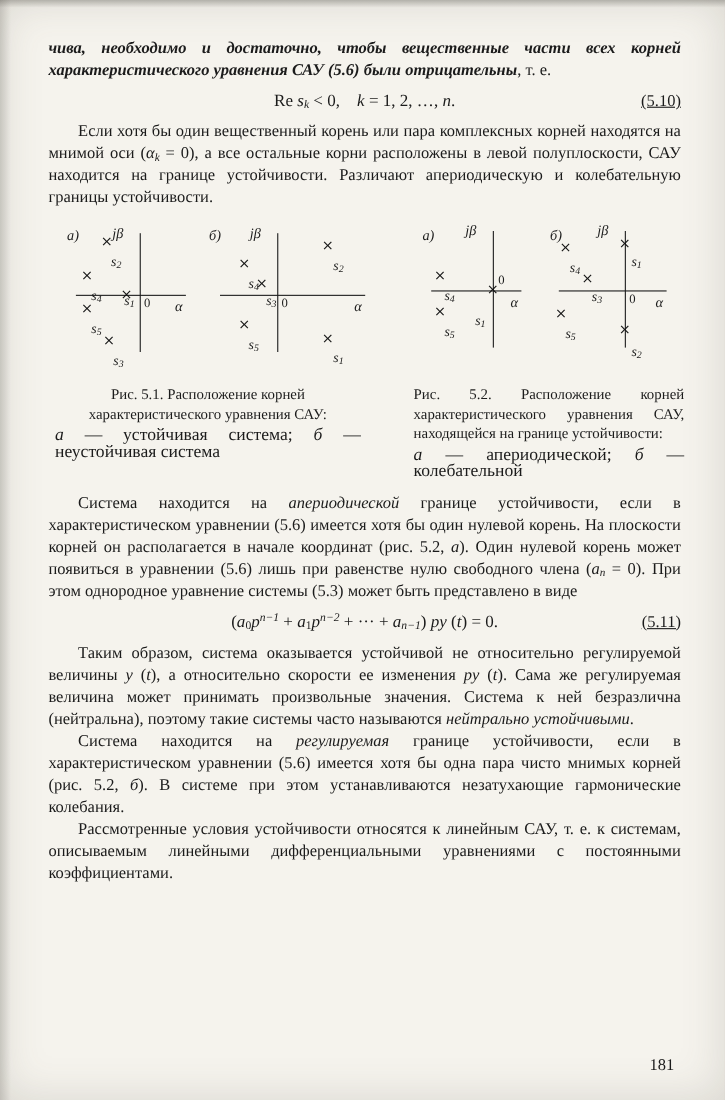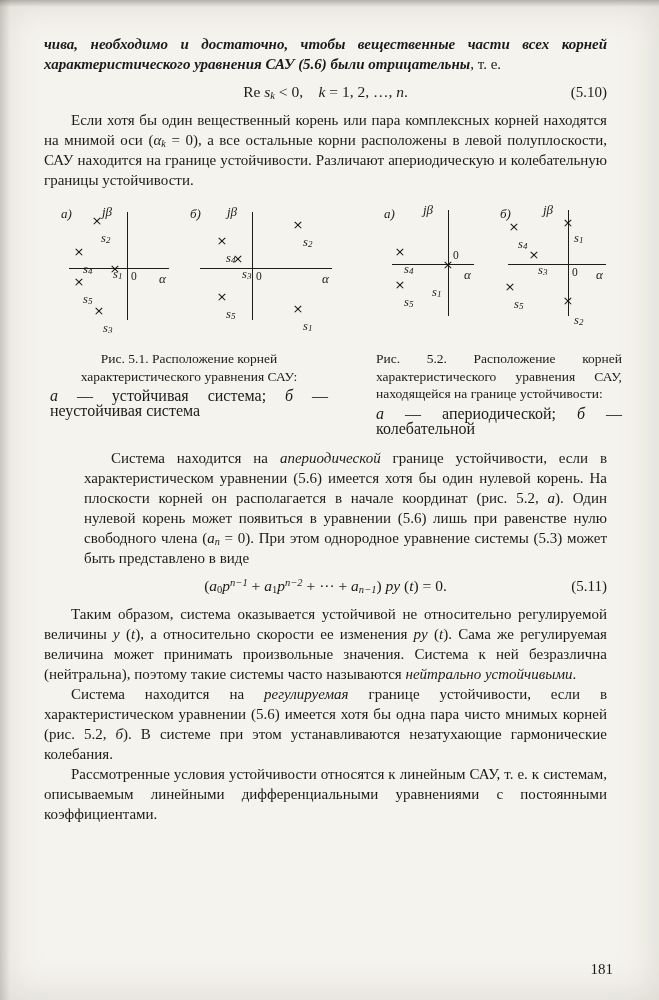--- a/index.html
+++ b/index.html
@@ -1,21 +1,21 @@
 <!DOCTYPE html>
 <html lang="ru"><head>
 <meta charset="utf-8">
 <style>
   html,body{margin:0;padding:0;background:#d9d7d0;}
   .page{
     position:relative;
     width:659px;height:1000px;
     box-sizing:border-box;
     margin:0 auto;
-    padding:34px 52px 0 44px;
+    padding:34px 40px 0 44px;
     background:#f5f3ed;
     color:#1b1b1b;
     font-family:"Liberation Serif","DejaVu Serif",serif;
     overflow:hidden;
     box-shadow:inset 0 0 40px rgba(90,85,70,.18);
   }
   .page::before{
     content:"";position:absolute;top:0;left:0;right:0;height:7px;
     background:linear-gradient(180deg,rgba(60,58,50,.30),rgba(60,58,50,0));
     pointer-events:none;
@@ -30,21 +30,21 @@
     margin:0;
   }
   .no-indent{text-indent:0;}
   .it{font-style:italic;}
   .bd{font-weight:bold;}
   sub,sup{line-height:0;font-size:68%;}
   sub{vertical-align:-0.2em;}
   sup{vertical-align:0.5em;}
   .eq{display:flex;align-items:baseline;margin:9px 0;}
   .eq-body{flex:1;text-align:center;font-size:15.5px;white-space:pre;}
-  .eq-tag{width:52px;text-align:right;font-size:15px;}
+  .eq-tag{width:52px;text-align:right;font-size:15px;text-decoration:underline;}
   
   .figures{display:flex;margin:12px 0 0 15px;height:128px;}
   .plot{position:relative;flex:0 0 auto;}
   .plot-2{margin-left:14px;}
   .plot-3{margin-left:44px;}
   .plot-4{margin-left:16px;}
   .axis-h,.axis-v{position:absolute;background:#1c1c1c;}
   .axis-h{height:1px;}
   .axis-v{width:1px;}
   .plot-part{position:absolute;font:italic 13px "Liberation Serif",serif;}
@@ -58,21 +58,21 @@
   .pt-label sub{font-size:9px;font-style:italic;}
   
   .captions{display:flex;margin-top:20px;}
   .cap{flex:0 0 auto;}
   .cap-51{width:278px;margin-left:6px;}
   .cap-52{width:246px;margin-left:48px;}
   .cap-title{font-size:13.5px;line-height:17.5px;}
   .cap-51 .cap-title{text-align:center;}
   .cap-52 .cap-title{text-align:justify;}
   .cap-note{font-size:16px;line-height:15px;margin-top:3px;text-align:justify;}
-  .after-captions{margin-top:12px;margin-left:40px;}
+  .after-captions{margin-top:12px;}
   .page-number{
     position:absolute;right:46px;bottom:22px;font-size:15px;
   }
 </style>
 </head>
 <body>
 
 <div class="page">
 
   <p class="para no-indent"><span class="it bd">чива, необходимо и достаточно, чтобы вещественные части всех корней характеристического уравнения САУ (5.6) были отрицательны</span><span>, т. е.</span></p>

